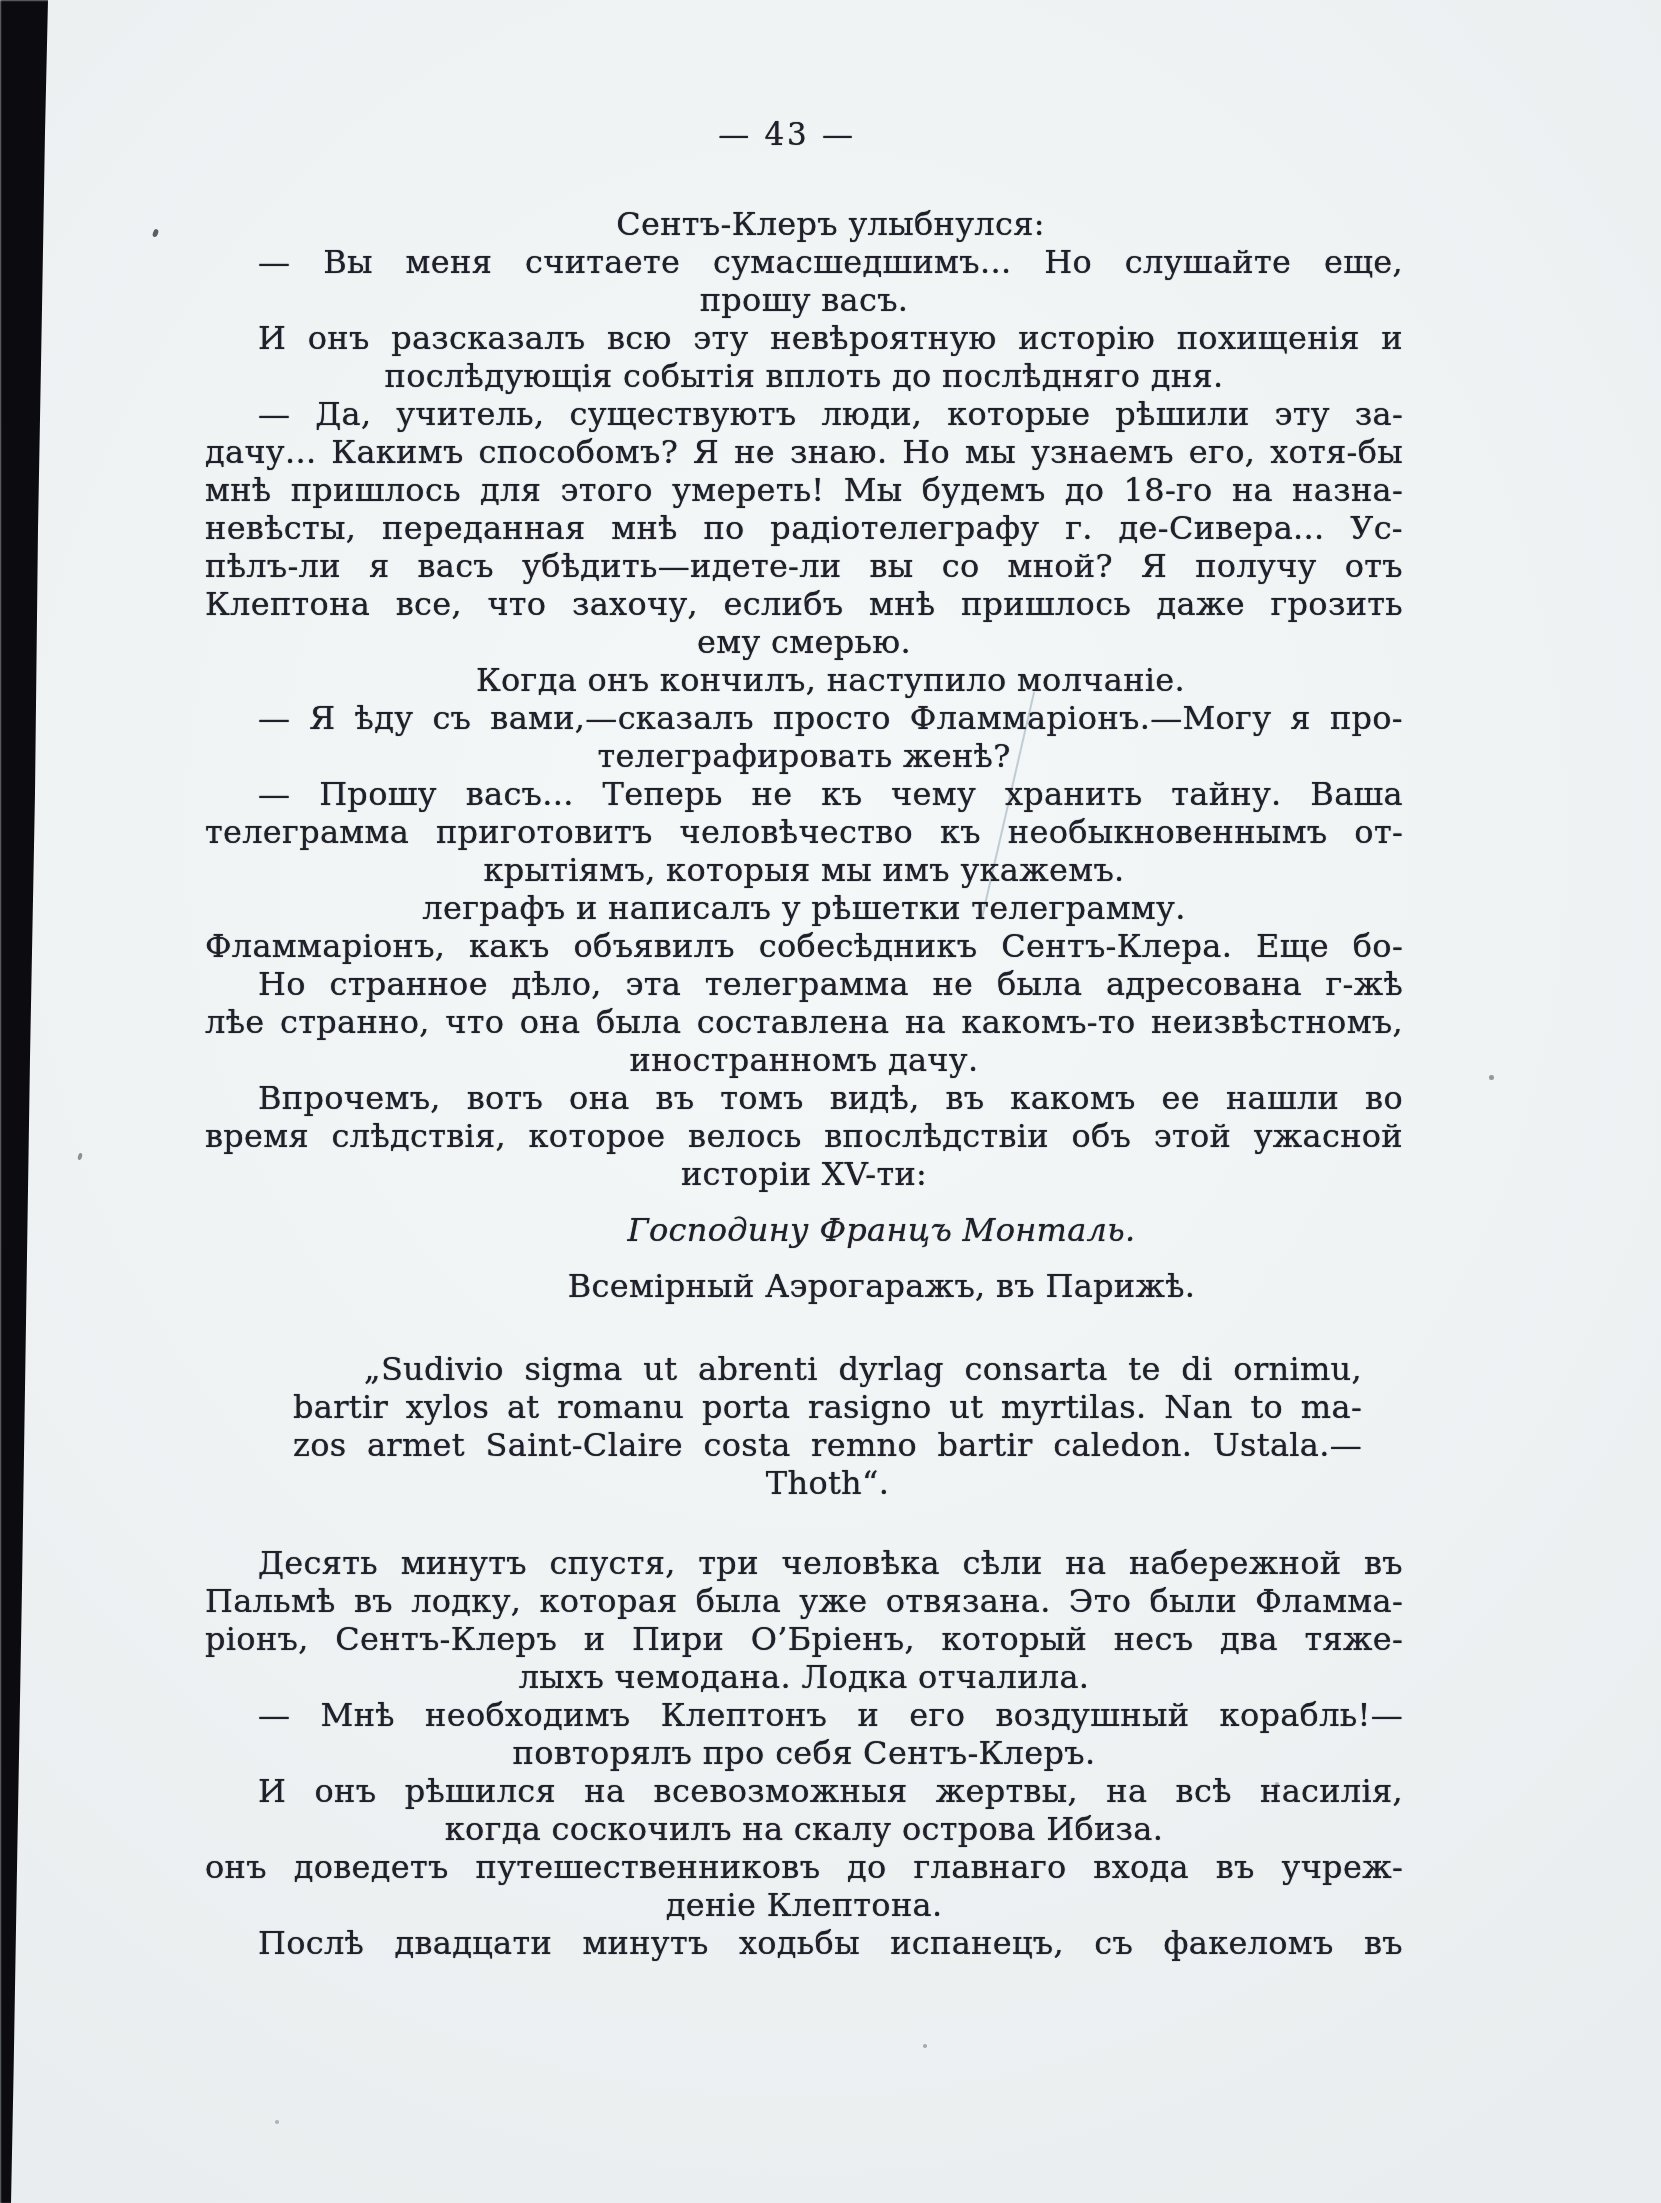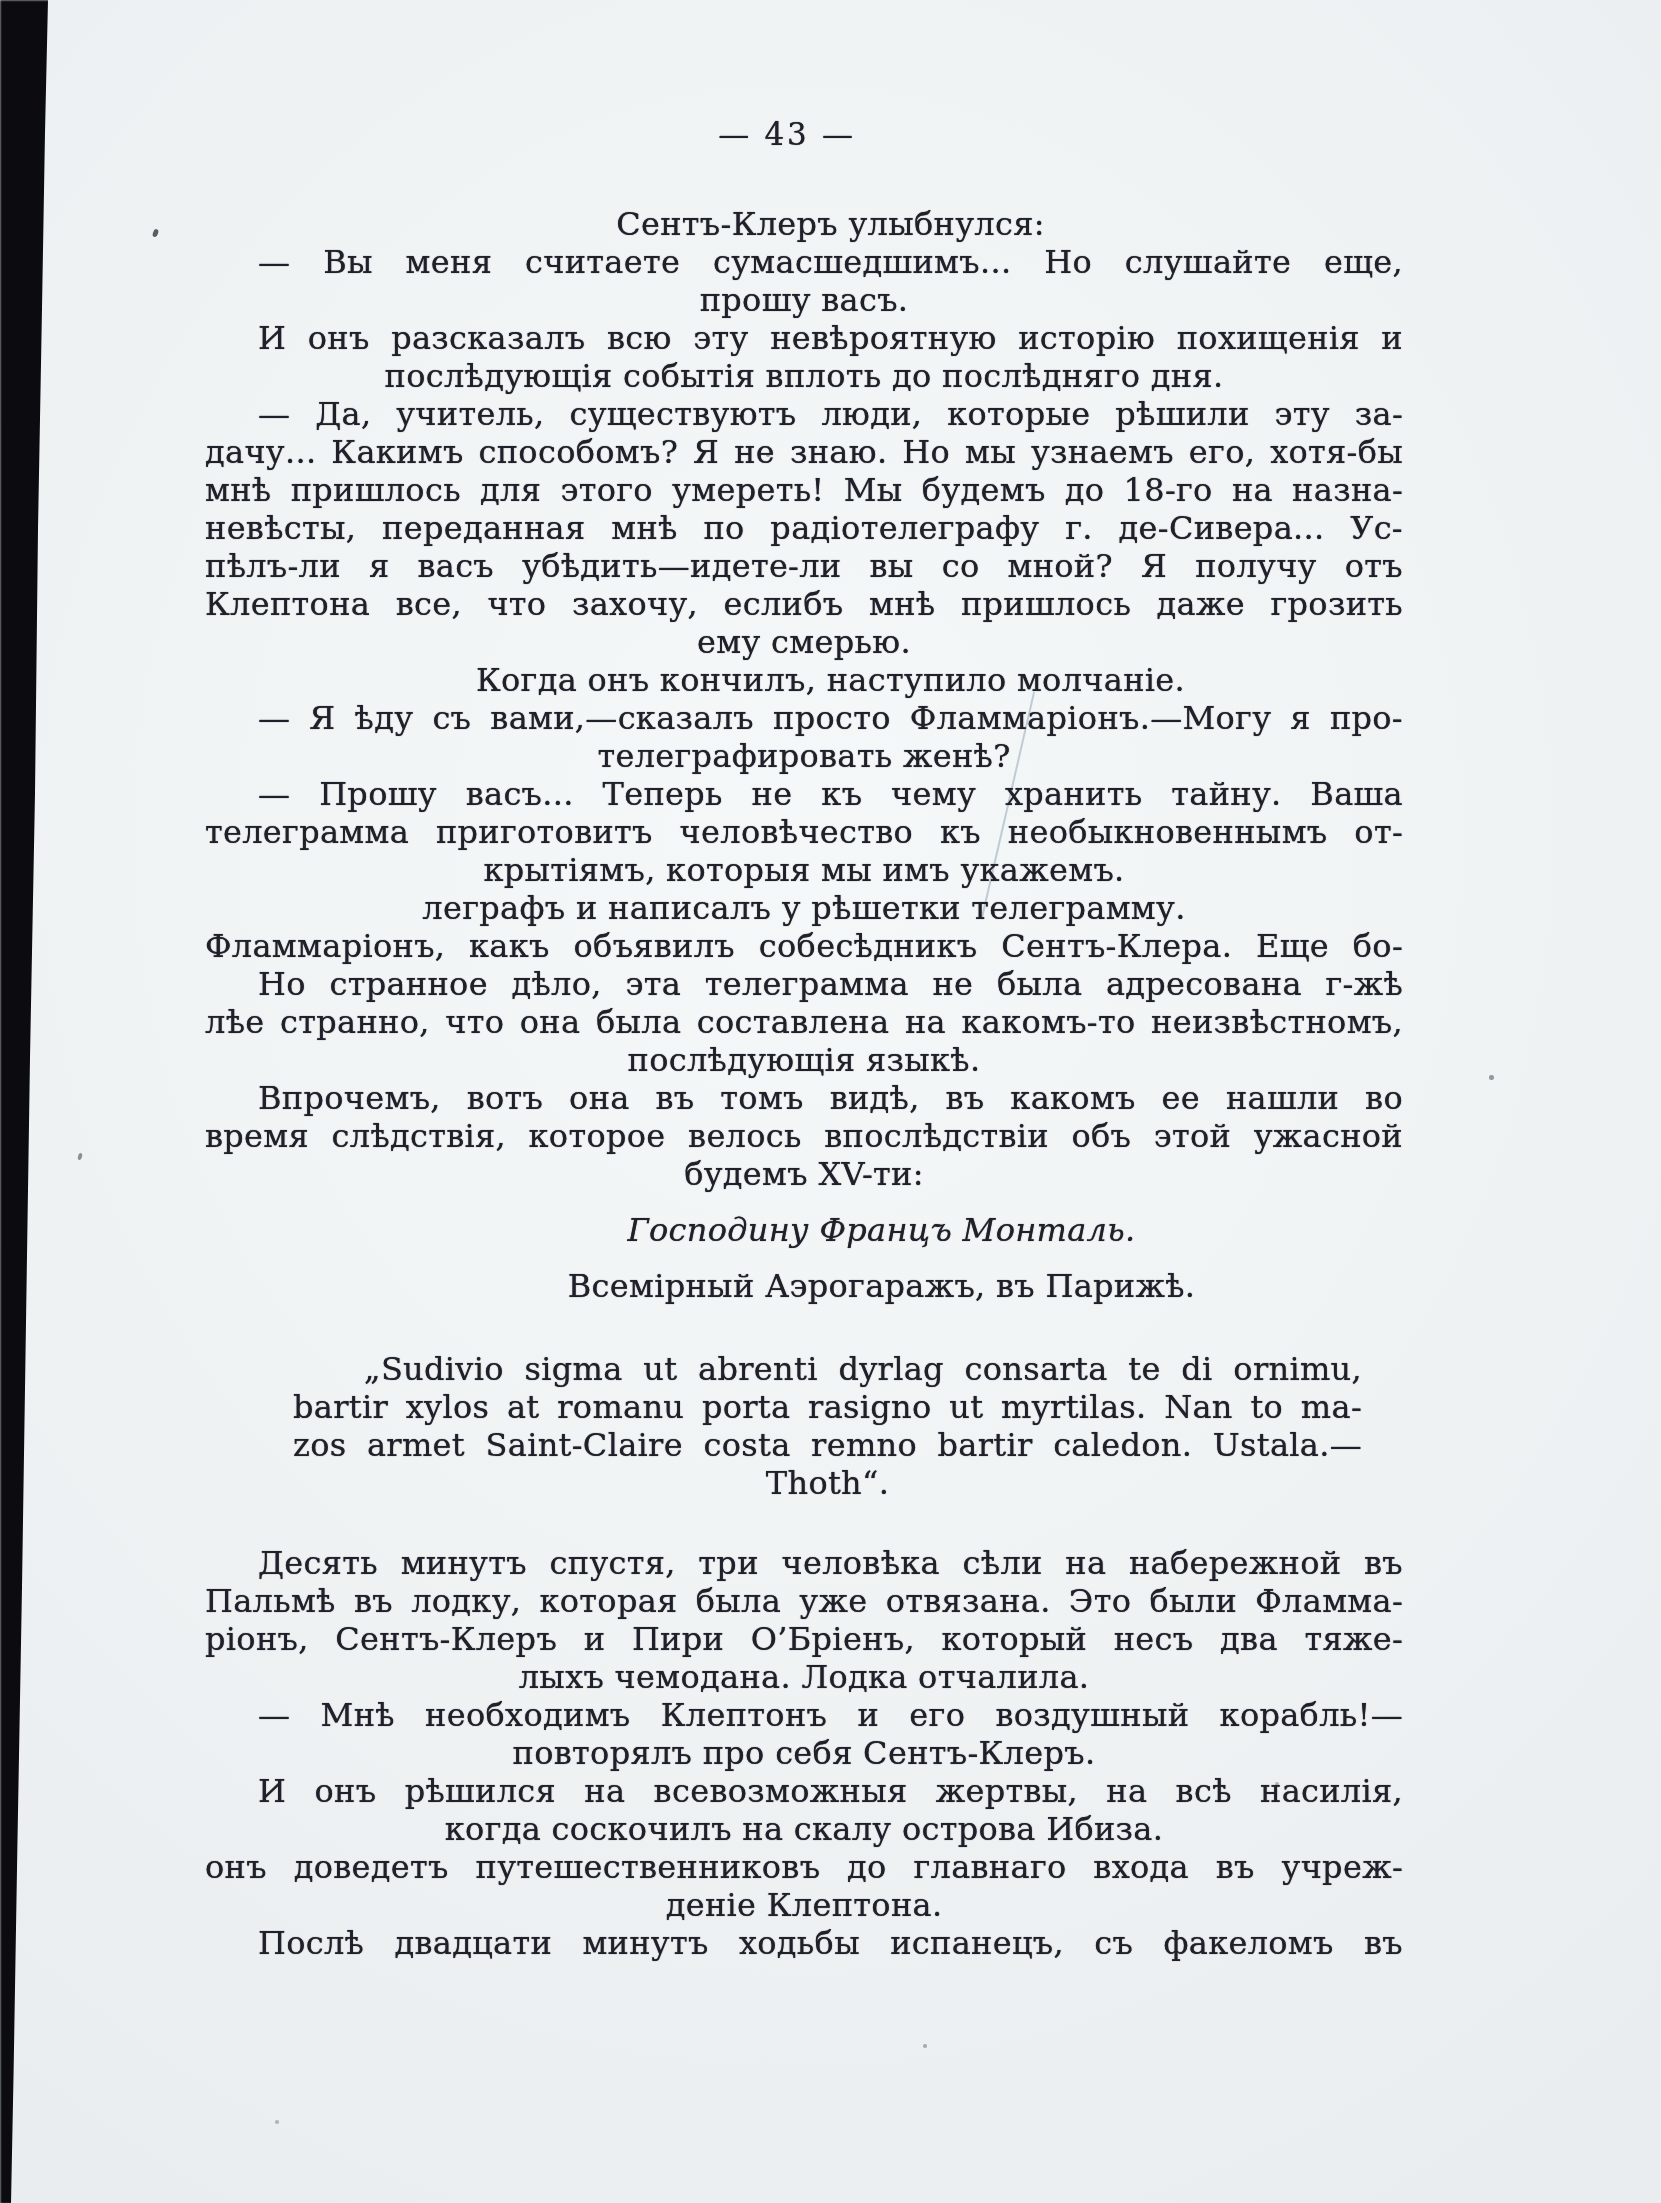--- a/index.html
+++ b/index.html
@@ -77,24 +77,24 @@
   <div class="ln ind">Когда онъ кончилъ, наступило молчаніе.</div>
   <div class="ln ind j">— Я ѣду съ вами,—сказалъ просто Фламмаріонъ.—Могу я про-</div>
   <div class="ln">телеграфировать женѣ?</div>
   <div class="ln ind j">— Прошу васъ... Теперь не къ чему хранить тайну. Ваша</div>
   <div class="ln j">телеграмма приготовитъ человѣчество къ необыкновеннымъ от-</div>
   <div class="ln">крытіямъ, которыя мы имъ укажемъ.</div>
   <div class="ln">леграфъ и написалъ у рѣшетки телеграмму.</div>
   <div class="ln j">Фламмаріонъ, какъ объявилъ собесѣдникъ Сентъ-Клера. Еще бо-</div>
   <div class="ln ind j">Но странное дѣло, эта телеграмма не была адресована г-жѣ</div>
   <div class="ln j">лѣе странно, что она была составлена на какомъ-то неизвѣстномъ,</div>
-  <div class="ln">послѣдующія языкѣ.</div>
+  <div class="ln">иностранномъ дачу.</div>
   <div class="ln ind j">Впрочемъ, вотъ она въ томъ видѣ, въ какомъ ее нашли во</div>
   <div class="ln j">время слѣдствія, которое велось впослѣдствіи объ этой ужасной</div>
-  <div class="ln">будемъ XV-ти:</div>
+  <div class="ln">исторіи XV-ти:</div>
 
   <div class="ln center-addr addr1">Господину Францъ Монталь.</div>
   <div class="ln center-addr addr2">Всемірный Аэрогаражъ, въ Парижѣ.</div>
 
   <div class="telegram">
     <div class="ln j first">„Sudivio sigma ut abrenti dyrlag consarta te di ornimu,</div>
     <div class="ln j">bartir xylos at romanu porta rasigno ut myrtilas. Nan to ma-</div>
     <div class="ln j">zos armet Saint-Claire costa remno bartir caledon. Ustala.—</div>
     <div class="ln">Thoth“.</div>
   </div>

